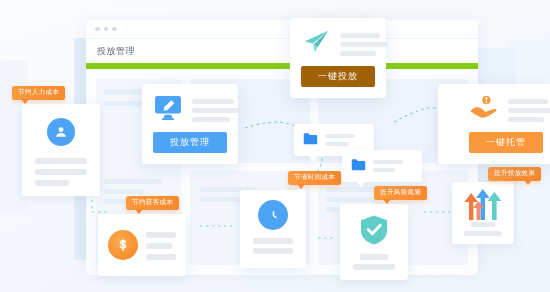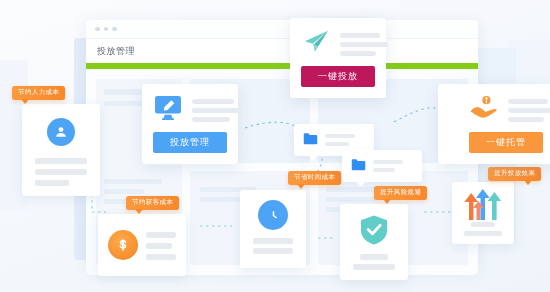--- a/index.html
+++ b/index.html
@@ -40,21 +40,21 @@
   
   .cta{position:absolute;background:#fff;border-radius:3px;
     box-shadow:0 4px 16px rgba(110,145,185,.18);padding:0;}
   .cta .top{display:flex;align-items:center;padding:11px 12px 6px 12px;gap:10px;}
   .cta .lines{flex:1;display:flex;flex-direction:column;gap:4px;padding-top:2px;}
   .cta .lines i{display:block;height:5px;background:#e7ebf1;border-radius:2.5px;}
   .cta .btn{margin:2px 11px 11px 11px;height:21px;border-radius:2px;
     display:flex;align-items:center;justify-content:center;
     font-size:9px;color:#fff;letter-spacing:1px;}
   .btn-blue{background:#4da4f5;}
-  .btn-teal{background:#be185d;}
+  .btn-teal{background:#a16207;}
   .btn-orange{background:#f8973b;}
 
   
   .tag{position:absolute;background:linear-gradient(95deg,#fb9a3f,#f8882c);
     border-radius:2.5px;padding:3px 6px 4px 6px;font-size:6.5px;color:#fff;
     letter-spacing:.4px;white-space:nowrap;line-height:1;
     box-shadow:0 2px 5px rgba(240,140,60,.28);}
   .tag:after{content:"";position:absolute;bottom:-4px;left:9px;
     border-left:4px solid transparent;border-right:4px solid transparent;
     border-top:5px solid #f8882c;}

